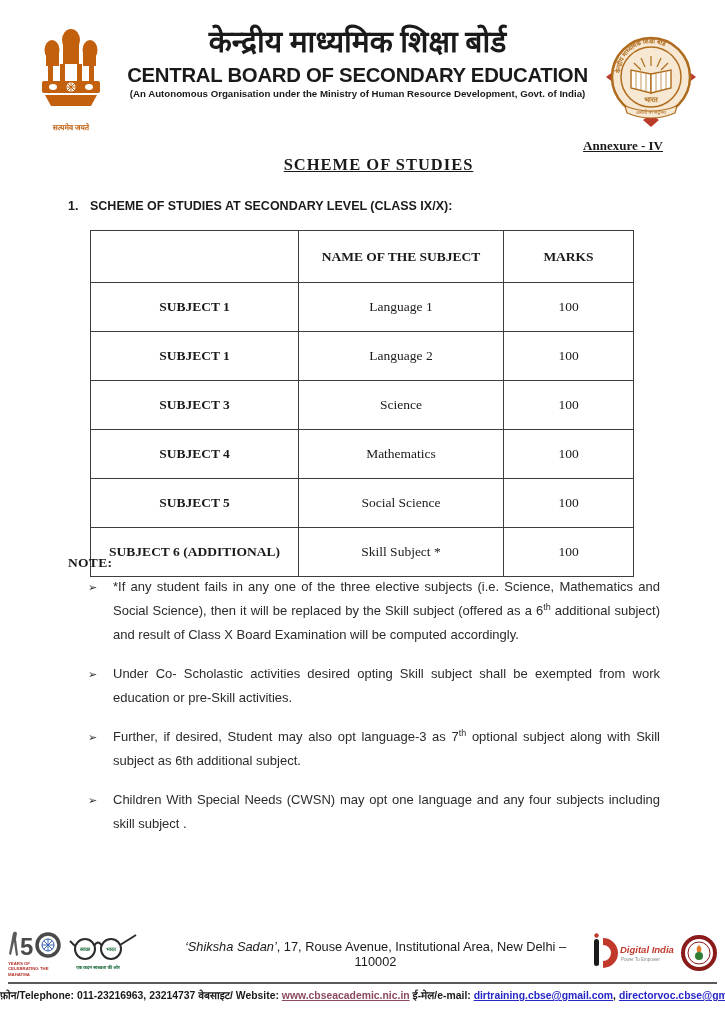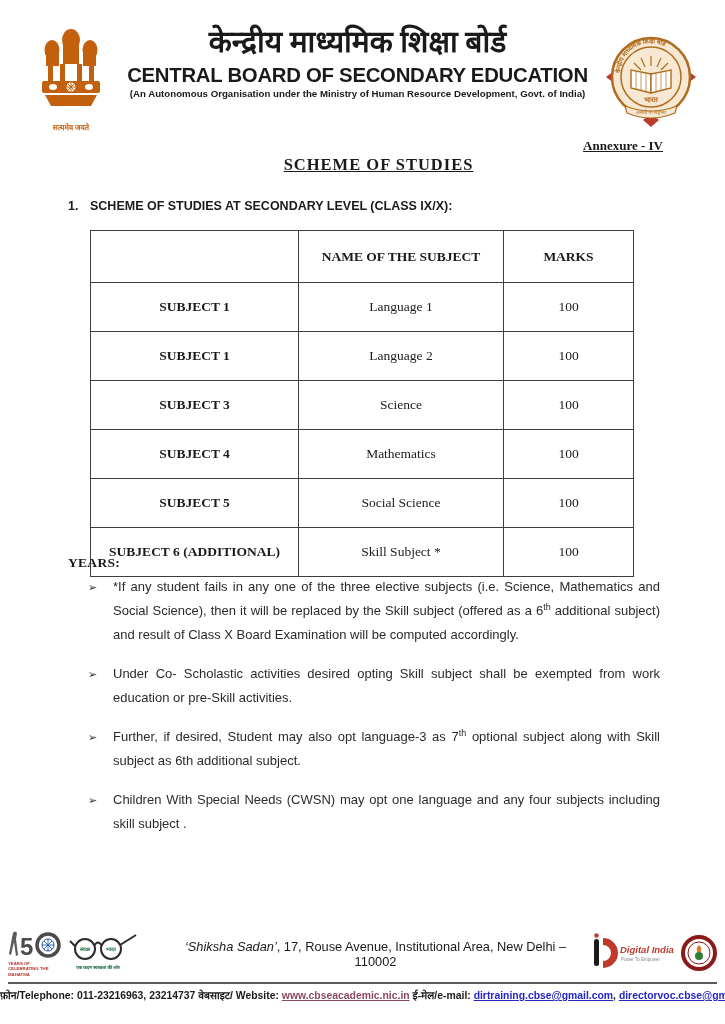--- a/index.html
+++ b/index.html
@@ -191,21 +191,21 @@
       </tr>
       <tr>
         <td class="subj">SUBJECT 6 (ADDITIONAL)</td>
         <td>Skill Subject *</td>
         <td>100</td>
       </tr>
     </tbody>
   </table>
 
   <div class="note">
-    <div class="note-label">YEARS:</div>
+    <div class="note-label">NOTE:</div>
     <div class="bullets">
 
       <div class="bullet">
         <span class="arrow">➢</span>
         <span class="btext"><span>*If any student fails in any one of the three elective subjects (i.e. Science, Mathematics and Social Science), then it will be replaced by the Skill subject (offered as a 6</span><sup>th</sup><span> additional subject) and result of Class X Board Examination will be computed accordingly.</span></span>
       </div>
 
       <div class="bullet">
         <span class="arrow">➢</span>
         <span class="btext"><span>Under Co- Scholastic activities desired opting Skill subject shall be exempted from work education or pre-Skill activities.</span><sup></sup><span></span></span>

